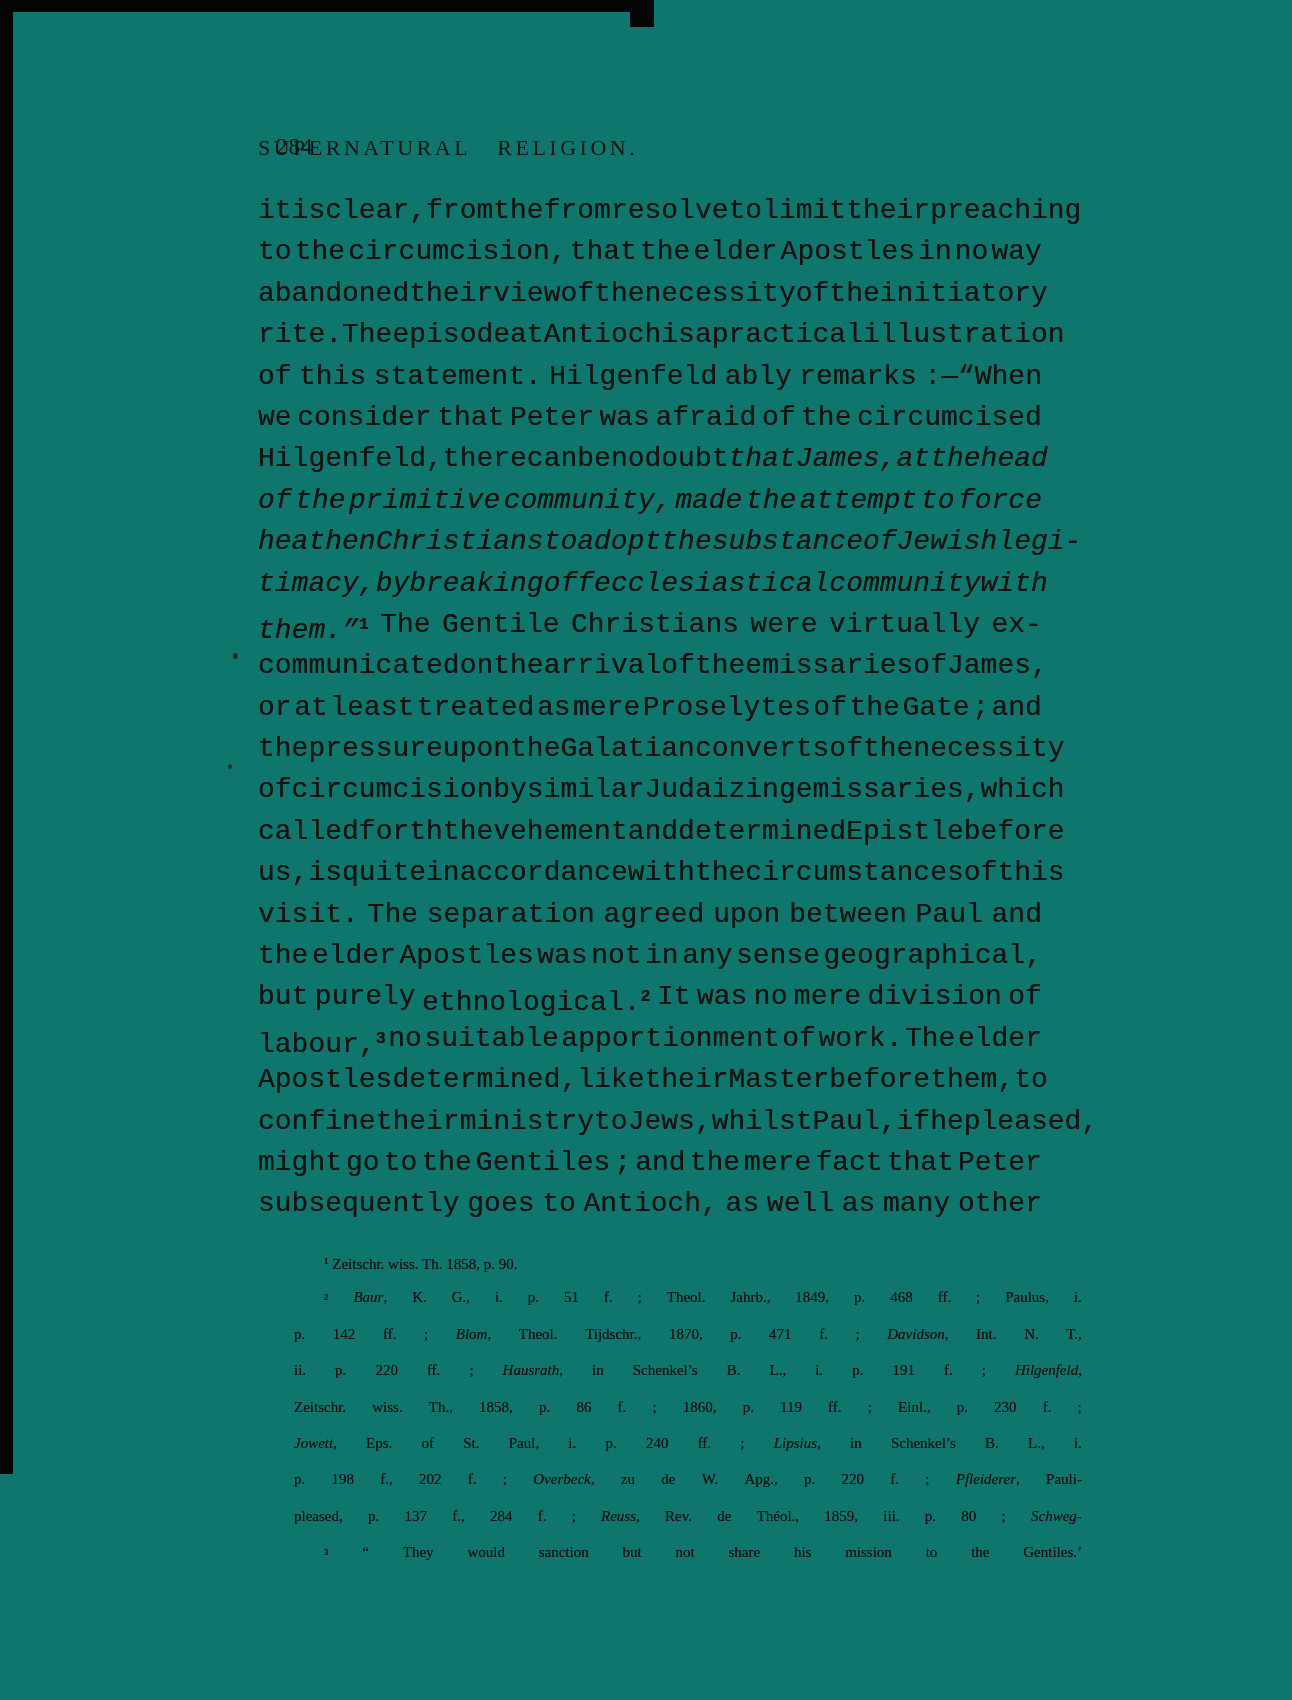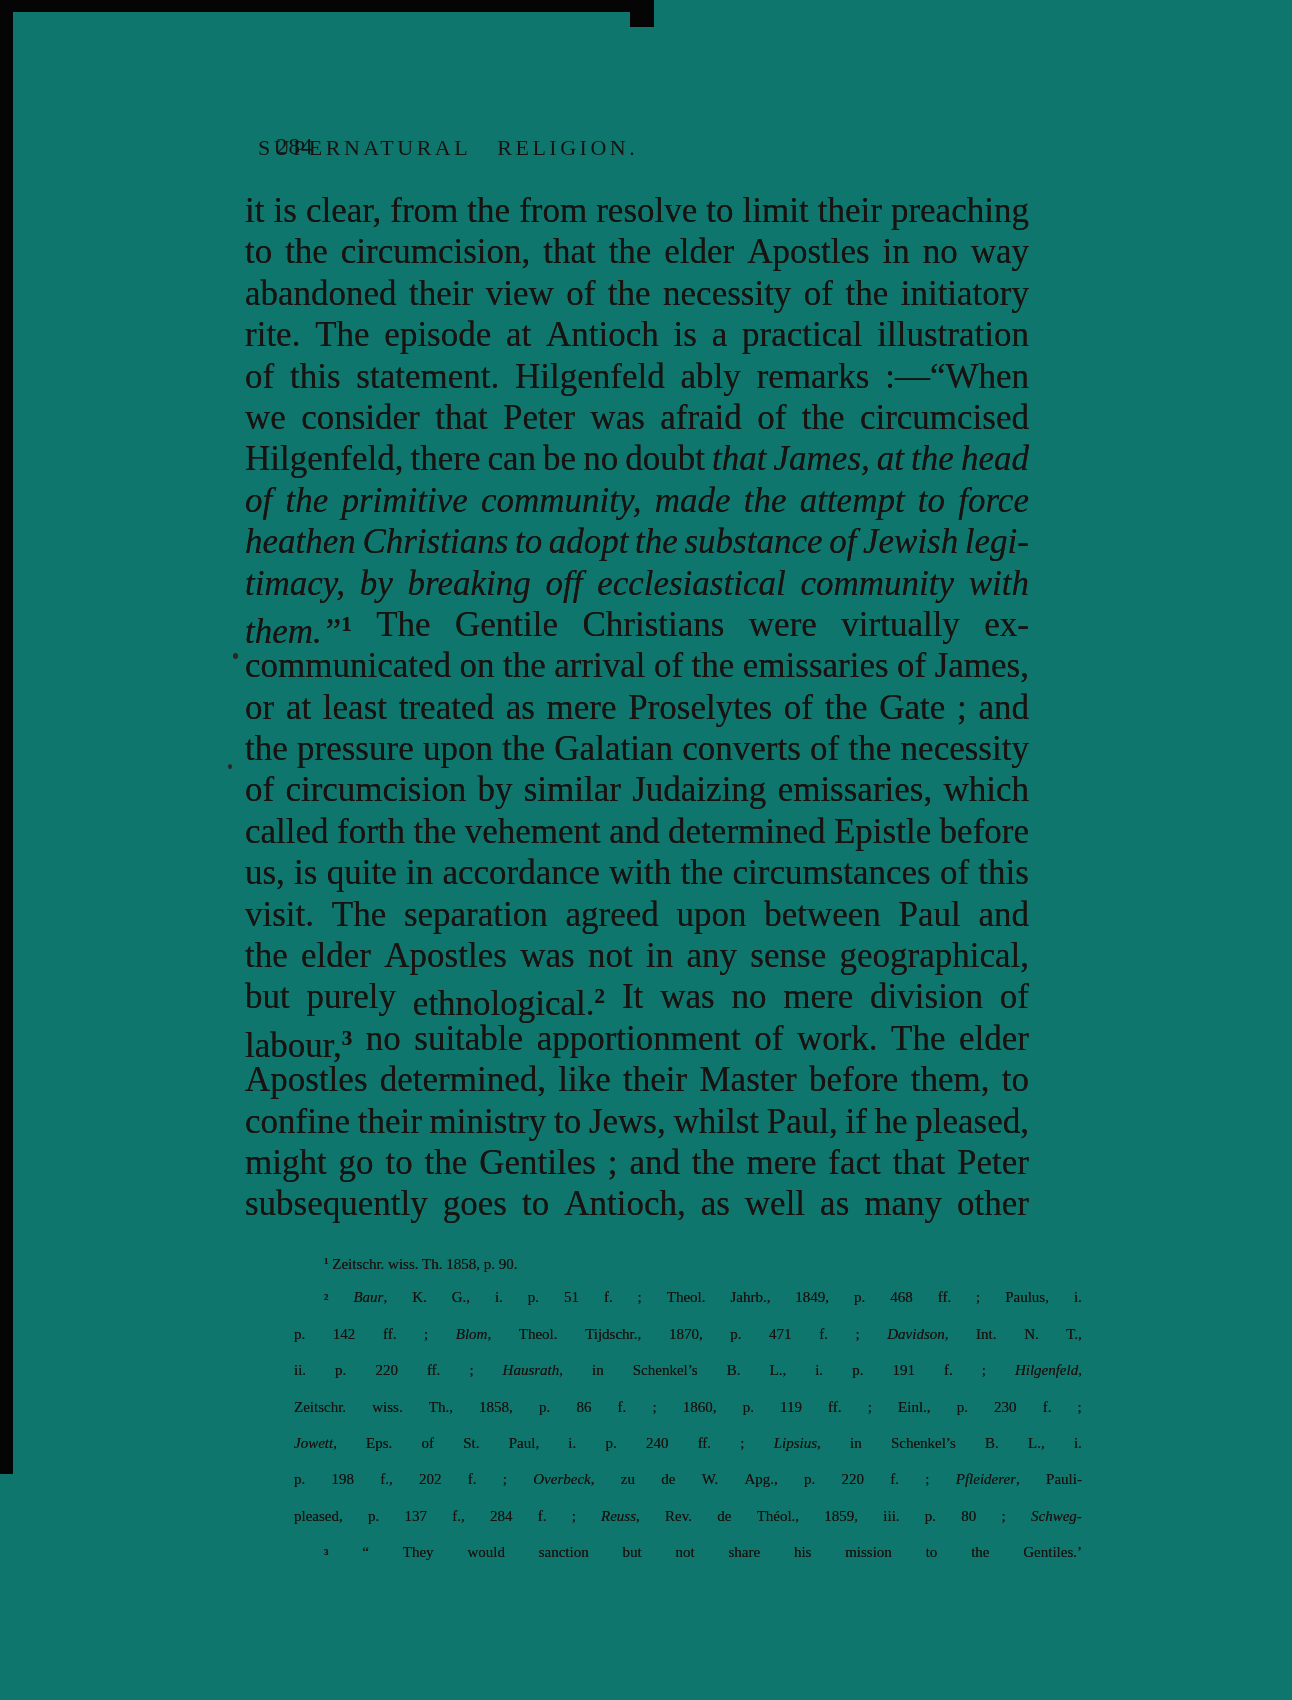--- a/index.html
+++ b/index.html
@@ -18,22 +18,22 @@
   .sp1{left:233px;top:653px;width:5px;height:6px;}
   .sp2{left:228px;top:764px;width:4px;height:5px;}
   
   .pagenum{position:absolute;left:276px;top:134px;font-size:23px;letter-spacing:1px;}
   .runtitle{
     position:absolute;left:258px;top:135px;width:784px;
     font-size:22px;letter-spacing:3.5px;word-spacing:18px;
   }
   
   .bodytext{
-    position:absolute;left:245px;top:190px;width:784px;
-    font-size:35px;text-shadow:0 0 .5px rgba(24,19,16,.85);
+    position:absolute;left:258px;top:190px;width:784px;
+    font-size:28px;text-shadow:0 0 .5px rgba(24,19,16,.85);font-family:Liberation Mono, monospace;
   }
   .bodytext .line{height:41.4px;line-height:41.4px;}
   
   .fnotes{
     position:absolute;left:258px;top:1243px;width:788px;
     font-size:15px;text-shadow:0 0 .4px rgba(24,19,16,.8);margin-left:36px;
   }
   .fnotes .line{height:36.4px;line-height:36.4px;}
   .line{white-space:nowrap;}
   .jf{display:flex;justify-content:space-between;white-space:normal;}

